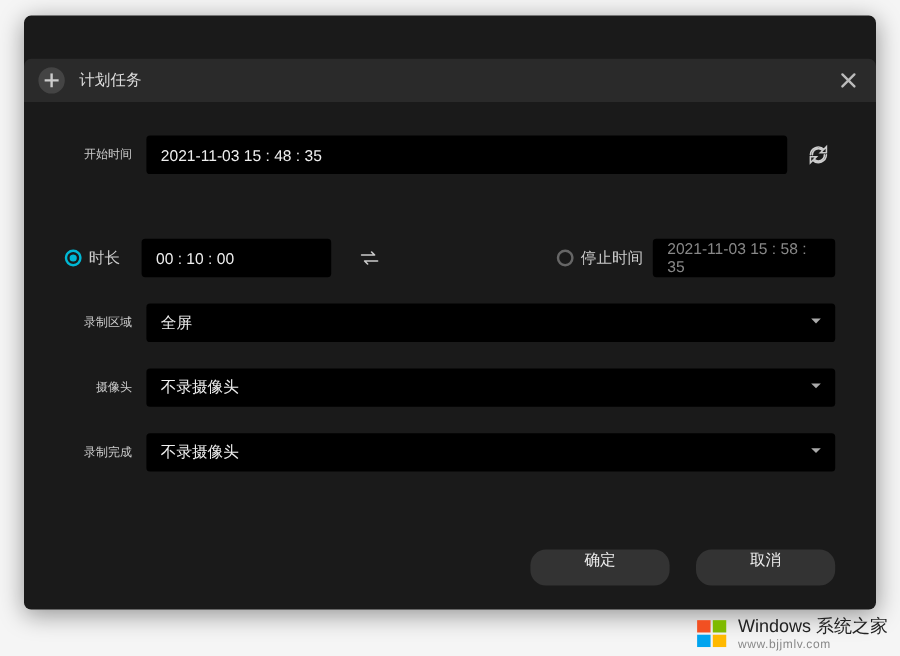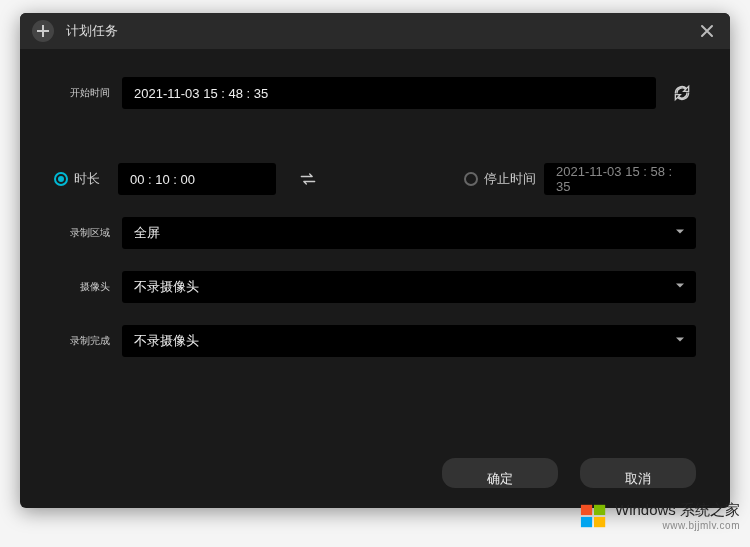--- a/index.html
+++ b/index.html
@@ -1,18 +1,18 @@
 <!DOCTYPE html>
 <html><head>
 <meta charset="utf-8">
 <style>
   * { margin: 0; padding: 0; box-sizing: border-box; }
   html, body { width: 750px; height: 547px; background: #f5f5f5; font-family: "Microsoft YaHei", "PingFang SC", sans-serif; font-size: 13px; color: #e5e5e5; }
   .dialog { position: absolute; left: 20px; top: 13px; width: 710px; height: 495px; background: #1a1a1a; border-radius: 6px; box-shadow: 0 4px 20px rgba(0,0,0,0.4); display: flex; flex-direction: column; }
-  .title-bar { height: 36px; background: #2a2a2a; border-radius: 6px 6px 0 0; display: flex; align-items: center; padding: 0 12px; }
+  .title-bar { height: 36px; background: #2a2a2a; border-radius: 6px 6px 0 0; display: flex; align-items: center; padding: 0 12px; margin-top: 36px; }
   .plus-icon { width: 22px; height: 22px; border-radius: 50%; background: #444; display: flex; align-items: center; justify-content: center; margin-right: 12px; }
   .plus-icon svg { width: 12px; height: 12px; fill: #ccc; }
   .title-text { flex: 1; font-size: 13px; color: #ddd; }
   .close-btn { width: 22px; height: 22px; display: flex; align-items: center; justify-content: center; cursor: pointer; }
   .close-btn svg { width: 14px; height: 14px; stroke: #bbb; stroke-width: 2; stroke-linecap: round; }
   .body { flex: 1; padding: 28px 34px 10px 34px; display: flex; flex-direction: column; gap: 22px; }
   .row { display: flex; align-items: center; gap: 12px; }
   .label { width: 56px; text-align: right; color: #ccc; font-size: 10px; flex-shrink: 0; }
   .field { height: 32px; background: #000000; border-radius: 3px; display: flex; align-items: center; padding: 0 12px; color: #eee; font-size: 13px; position: relative; }
   .field.grow { flex: 1; }
@@ -24,23 +24,23 @@
   .icon-slot svg { width: 20px; height: 20px; stroke: #ccc; fill: none; stroke-width: 1.6; }
   .radio { width: 14px; height: 14px; border: 2px solid #666; border-radius: 50%; display: flex; align-items: center; justify-content: center; flex-shrink: 0; margin-right: 6px; }
   .radio.checked { border-color: #00b8d4; }
   .radio.checked::after { content: ""; width: 6px; height: 6px; border-radius: 50%; background: #00b8d4; }
   .radio-wrap { display: flex; align-items: center; cursor: pointer; }
   .radio-label { color: #ccc; font-size: 13px; }
   .duration-field { width: 158px; }
   .stop-group { display: flex; align-items: center; gap: 8px; }
   .stop-field { width: 152px; }
   .footer { display: flex; justify-content: flex-end; gap: 22px; padding: 10px 34px 20px; }
-  .btn { width: 116px; height: 30px; background: #333; border-radius: 13px; display: flex; align-items: flex-end; justify-content: center; color: #eee; font-size: 13px; cursor: pointer; }
+  .btn { width: 116px; height: 30px; background: #333; border-radius: 13px; display: flex; align-items: flex-start; justify-content: center; color: #eee; font-size: 13px; cursor: pointer; }
   
-  .watermark { position: absolute; right: 10px; bottom: 16px; display: flex; align-items: center; gap: 6px; font-size: 13px; color: #333; font-weight: 500; text-align: right; }
+  .watermark { position: absolute; right: 10px; bottom: 4px; display: flex; align-items: center; gap: 6px; font-size: 13px; color: #333; font-weight: 500; }
   .wm-logo { width: 30px; height: 28px; }
   .wm-text .main { font-size: 15px; color: #222; }
   .wm-text .sub { font-size: 10px; color: #888; letter-spacing: 0.5px; }
 </style>
 </head>
 <body>
 
 <div class="dialog">
   <div class="title-bar">
     <div class="plus-icon">

